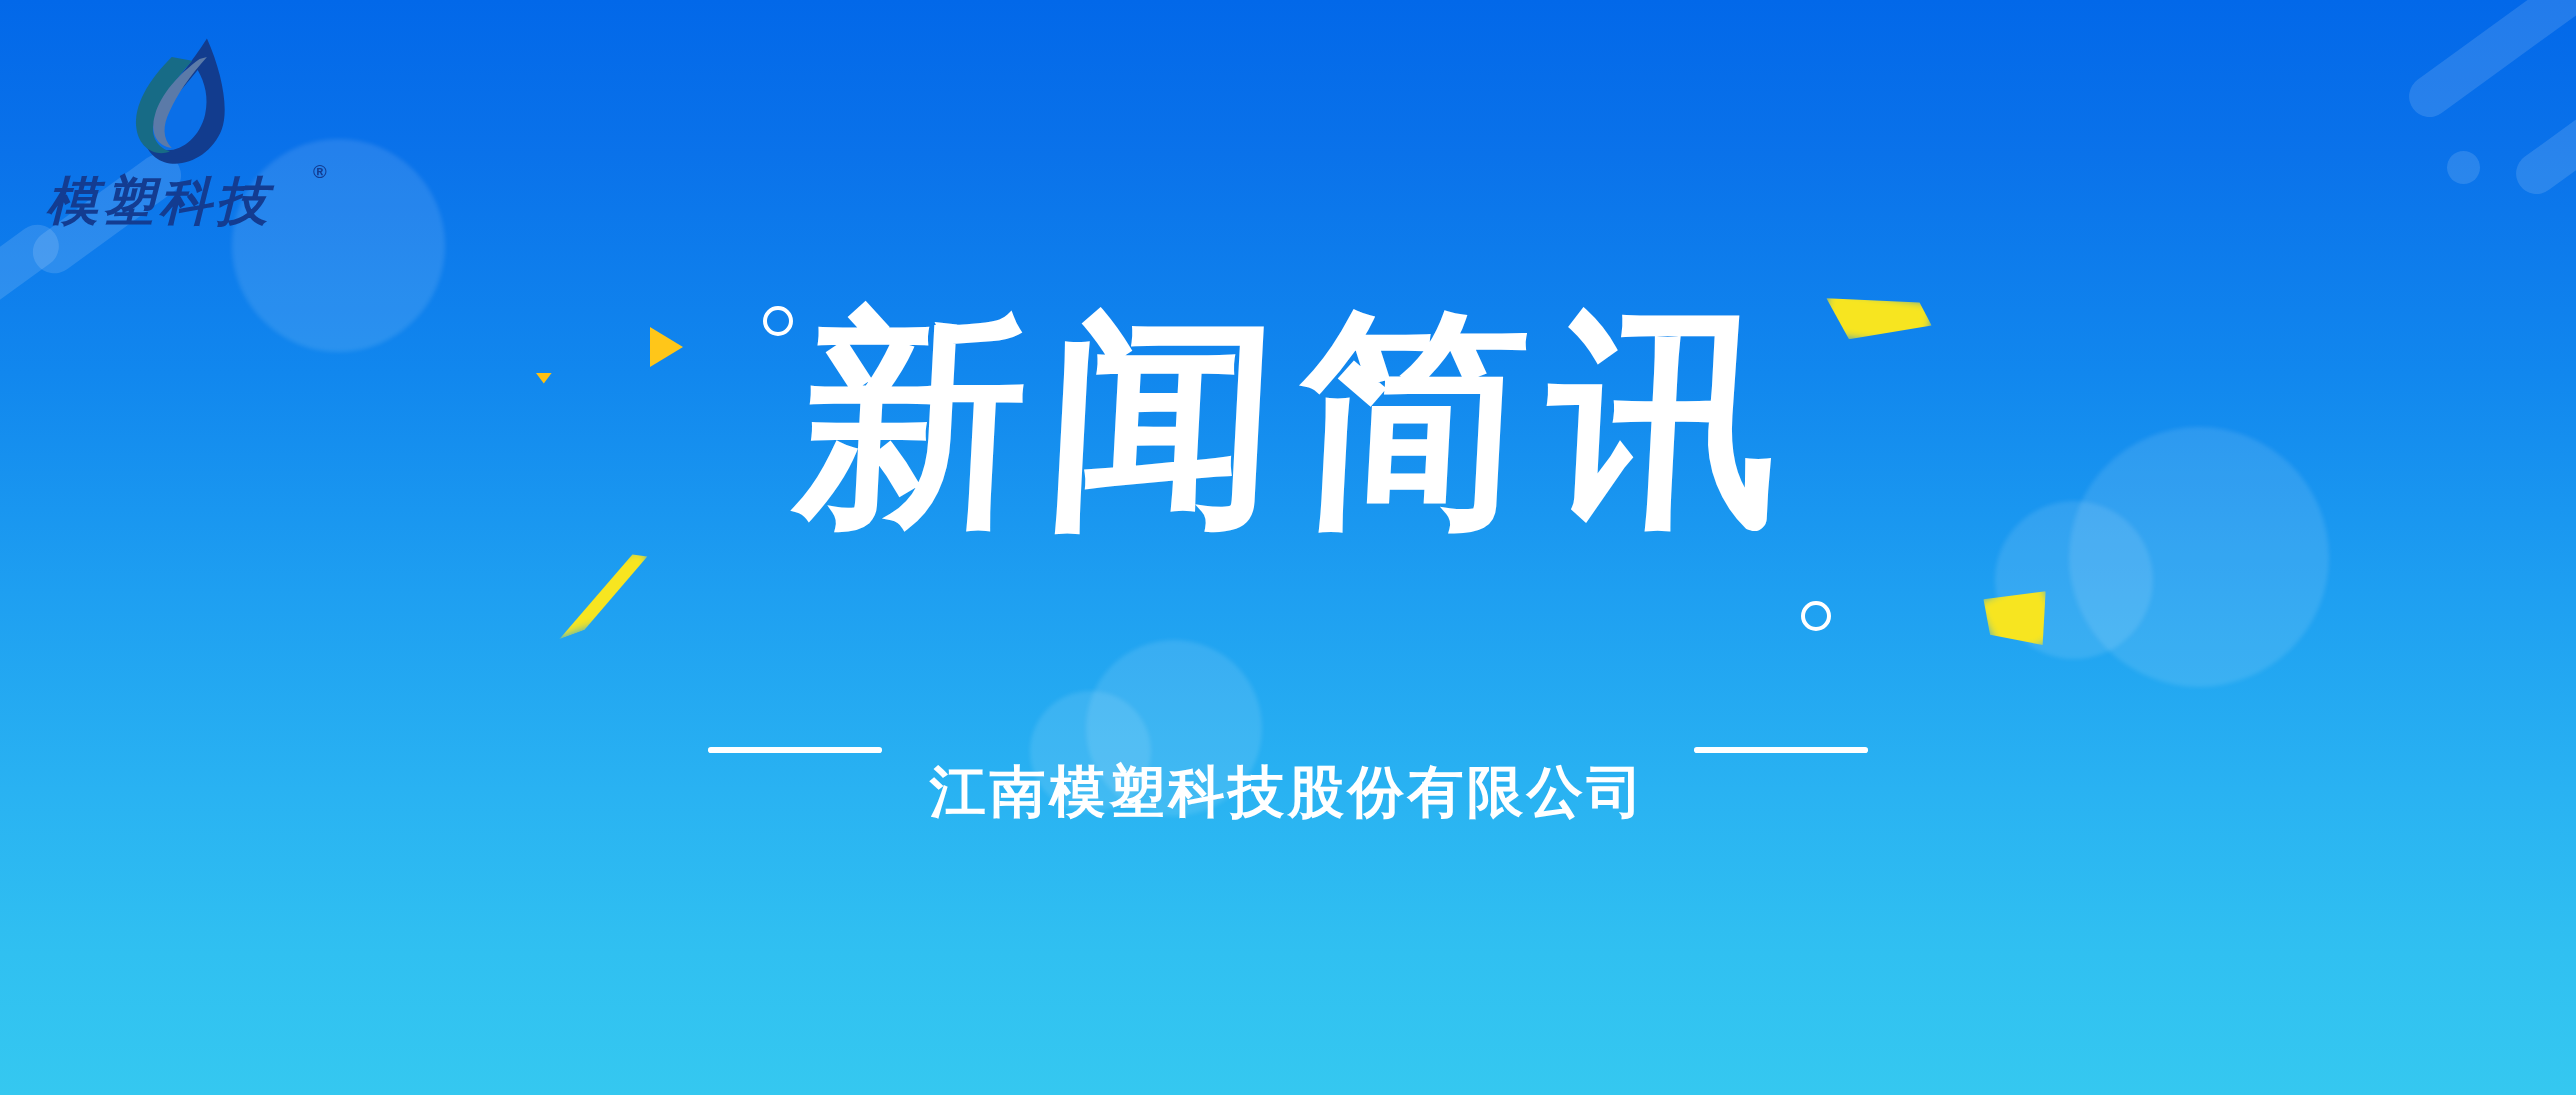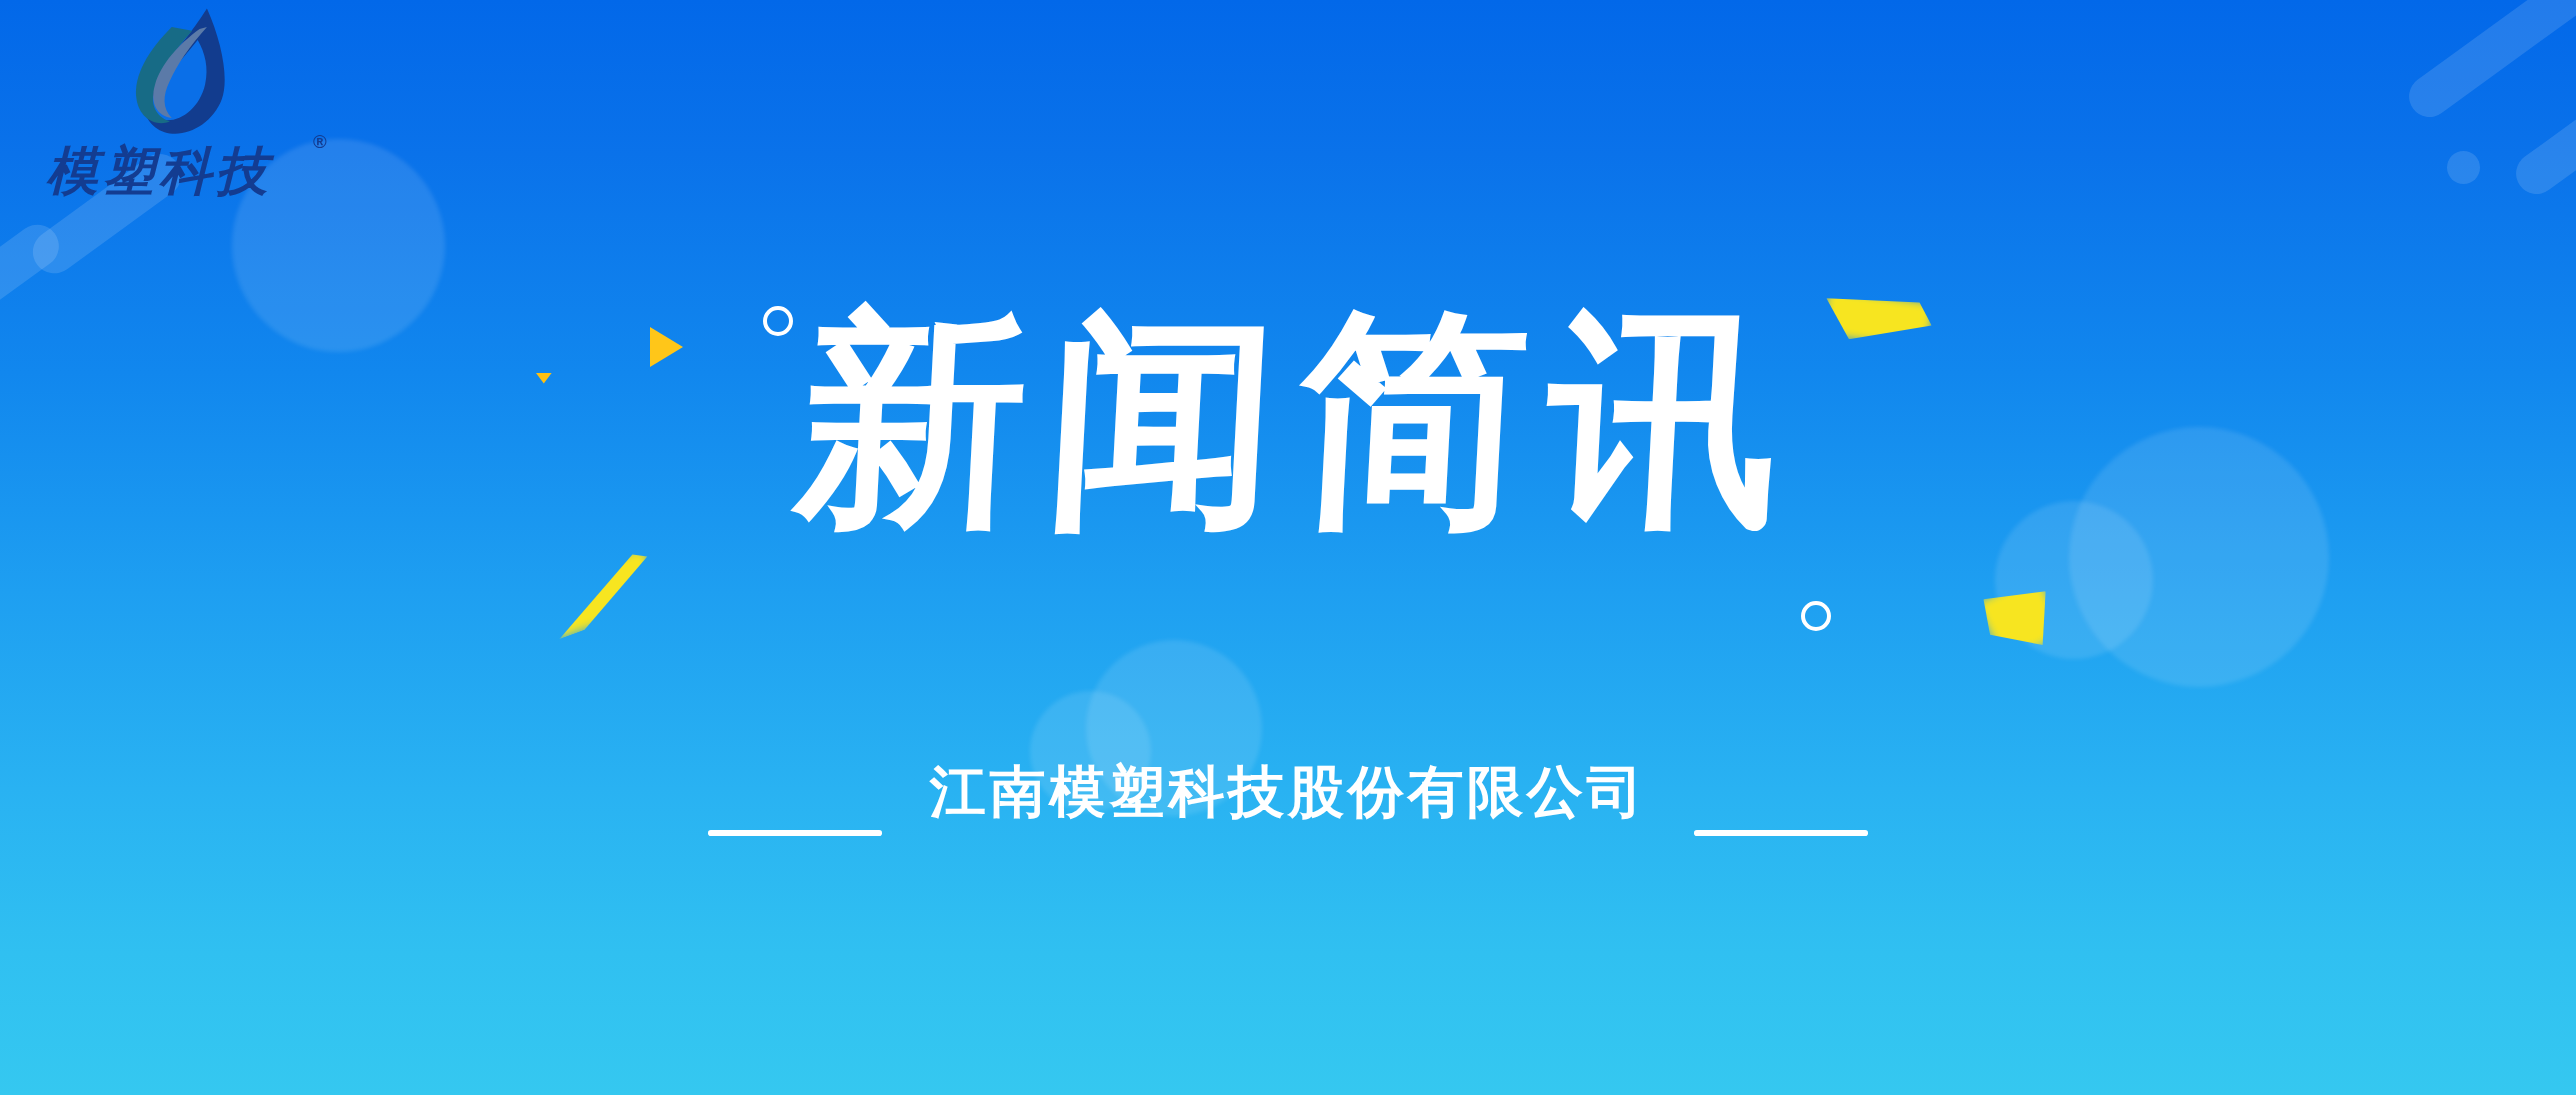--- a/index.html
+++ b/index.html
@@ -66,21 +66,21 @@
   }
   .ribbon {
     background: #F7E520;
     filter: blur(4.6px);
   }
 
   
   .logo {
     position: absolute;
     left: 46px;
-    top: 3px;
+    top: 33px;
     width: 306px;
     height: 195px;
   }
   .logo-mark {
     position: absolute;
     left: 72px;
     top: 0;
     width: 139px;
     height: 139px;
   }
@@ -130,21 +130,21 @@
     transform: skewX(-3deg);
   }
 
   
   .subtitle-wrap {
     position: absolute;
     left: 0;
     top: 747px;
     width: 2576px;
     display: flex;
-    align-items: flex-end;
+    align-items: flex-start;
     justify-content: center;
     gap: 48px;
   }
   .rule {
     width: 174px;
     height: 5.6px;
     background: #ffffff;
     border-radius: 2.8px;
   }
   .subtitle {

